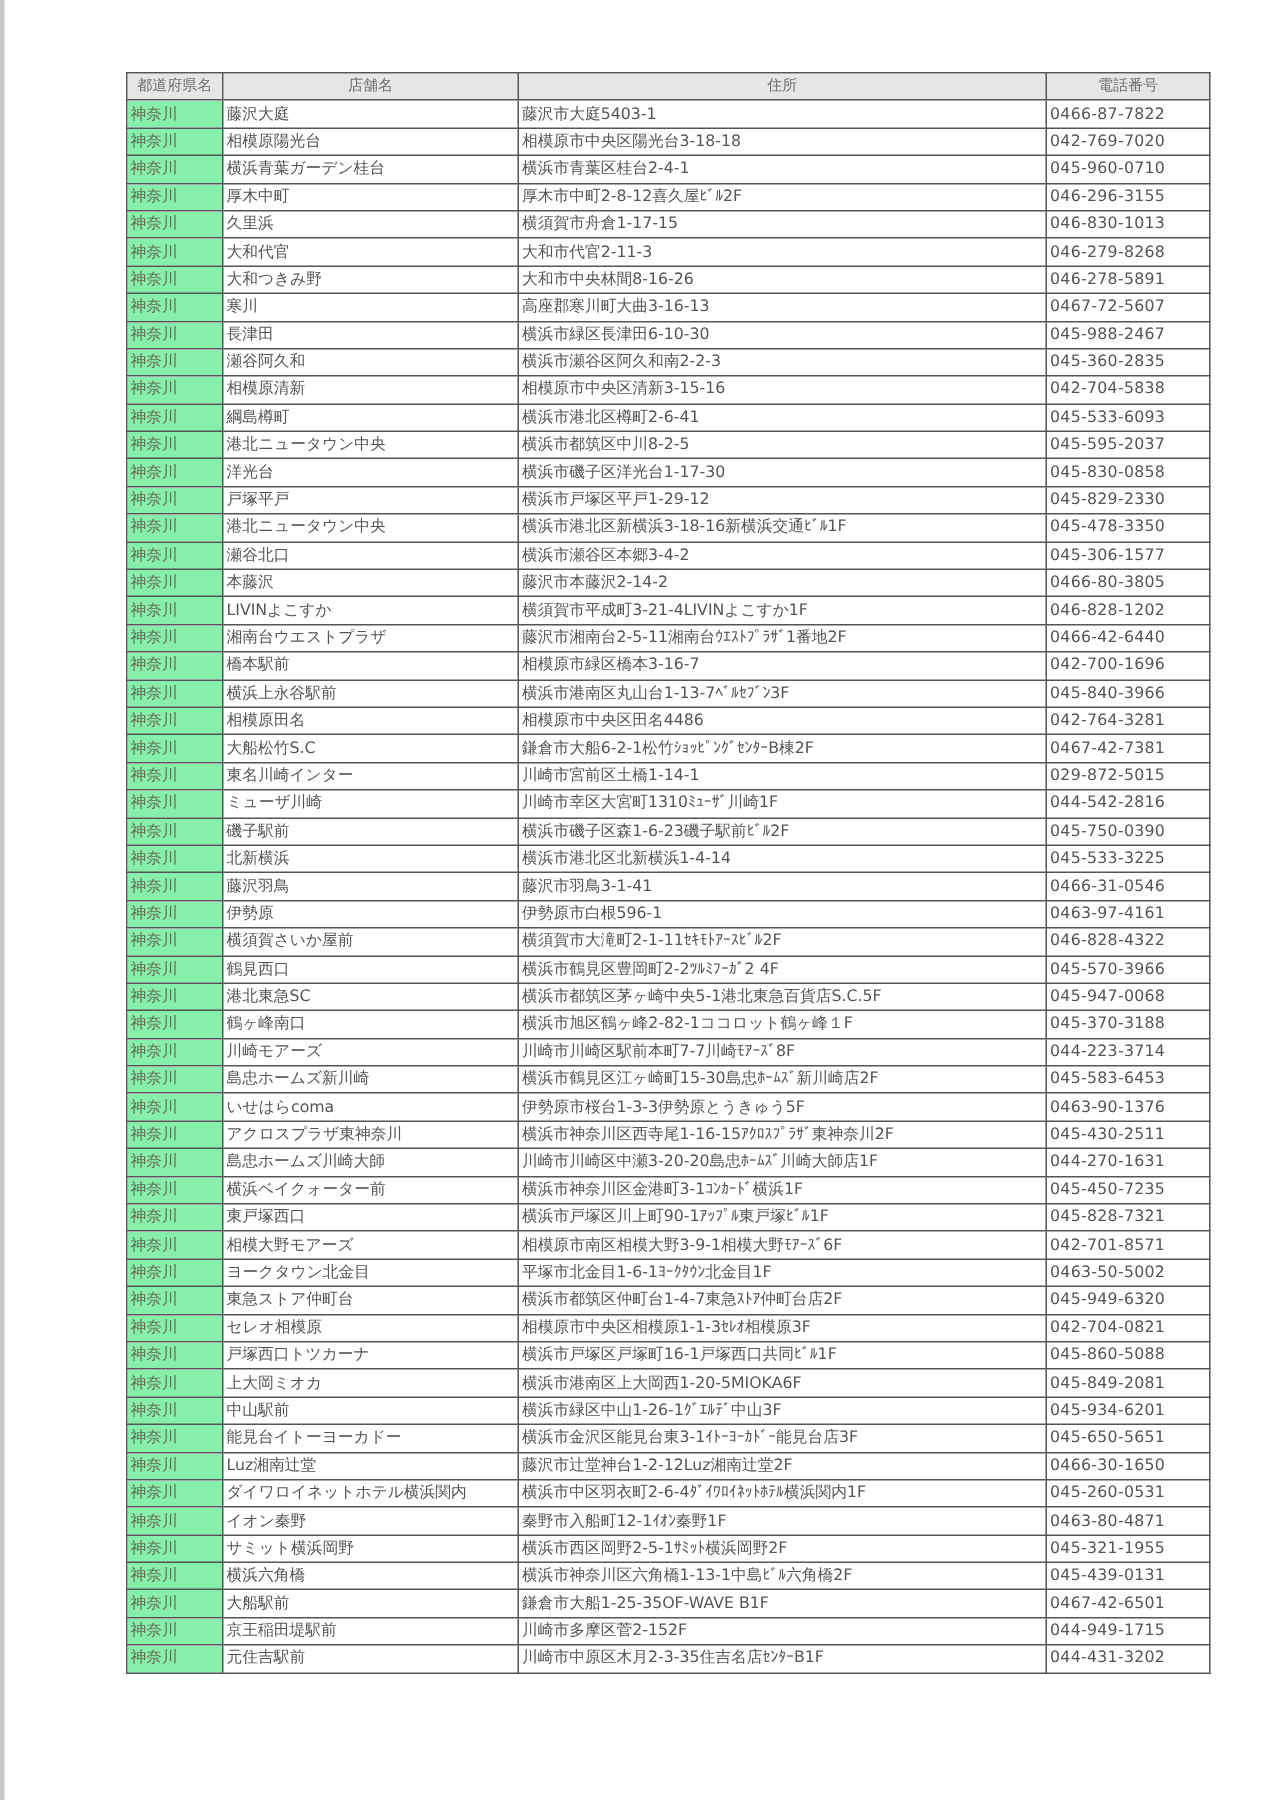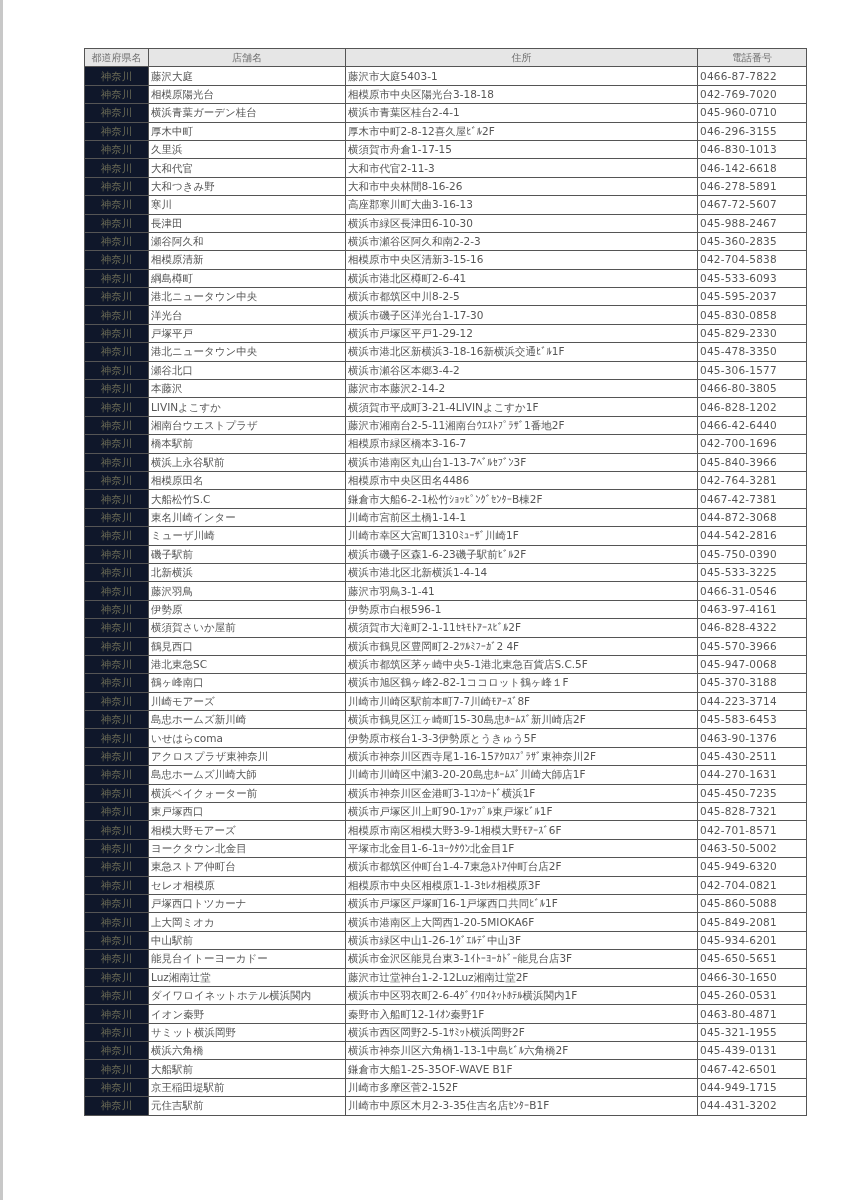--- a/index.html
+++ b/index.html
@@ -11,21 +11,21 @@
   table.store-table {
     position: absolute; left: 84px; top: 48px; width: 722px;
     border-collapse: collapse; table-layout: fixed;
     font-size: 10.5px; color: #555555;
   }
   .store-table th, .store-table td {
     border: 1.3px solid #555555; height: 17.4px; padding: 0 2px;
     white-space: nowrap; overflow: hidden; line-height: 17px;
   }
   .store-table th { background: #e6e6e6; font-weight: normal; color: #707070; text-align: center; font-size: 10px; }
-  .store-table td.pref { background: #0f172a; color: #6a6a55; text-align: center; }
+  .store-table td.pref { background: #86efac; color: #6a6a55; }
   .store-table td { background: #ffffff; }
   .store-table td.phone { letter-spacing: 0.2px; }
   col.c1 { width: 64px; } col.c2 { width: 197px; } col.c3 { width: 352px; } col.c4 { width: 109px; }
 </style>
 </head>
 <body>
 
 <div class="page-edge"></div>
 
 <table class="store-table">
@@ -71,21 +71,21 @@
       <tr>
         <td class="pref">神奈川</td>
         <td class="name">久里浜</td>
         <td class="addr">横須賀市舟倉1-17-15</td>
         <td class="phone">046-830-1013</td>
       </tr>
       <tr>
         <td class="pref">神奈川</td>
         <td class="name">大和代官</td>
         <td class="addr">大和市代官2-11-3</td>
-        <td class="phone">046-142-6618</td>
+        <td class="phone">046-279-8268</td>
       </tr>
       <tr>
         <td class="pref">神奈川</td>
         <td class="name">大和つきみ野</td>
         <td class="addr">大和市中央林間8-16-26</td>
         <td class="phone">046-278-5891</td>
       </tr>
       <tr>
         <td class="pref">神奈川</td>
         <td class="name">寒川</td>
@@ -185,21 +185,21 @@
       <tr>
         <td class="pref">神奈川</td>
         <td class="name">大船松竹S.C</td>
         <td class="addr">鎌倉市大船6-2-1松竹ｼｮｯﾋﾟﾝｸﾞｾﾝﾀｰB棟2F</td>
         <td class="phone">0467-42-7381</td>
       </tr>
       <tr>
         <td class="pref">神奈川</td>
         <td class="name">東名川崎インター</td>
         <td class="addr">川崎市宮前区土橋1-14-1</td>
-        <td class="phone">044-872-3068</td>
+        <td class="phone">029-872-5015</td>
       </tr>
       <tr>
         <td class="pref">神奈川</td>
         <td class="name">ミューザ川崎</td>
         <td class="addr">川崎市幸区大宮町1310ﾐｭｰｻﾞ川崎1F</td>
         <td class="phone">044-542-2816</td>
       </tr>
       <tr>
         <td class="pref">神奈川</td>
         <td class="name">磯子駅前</td>

